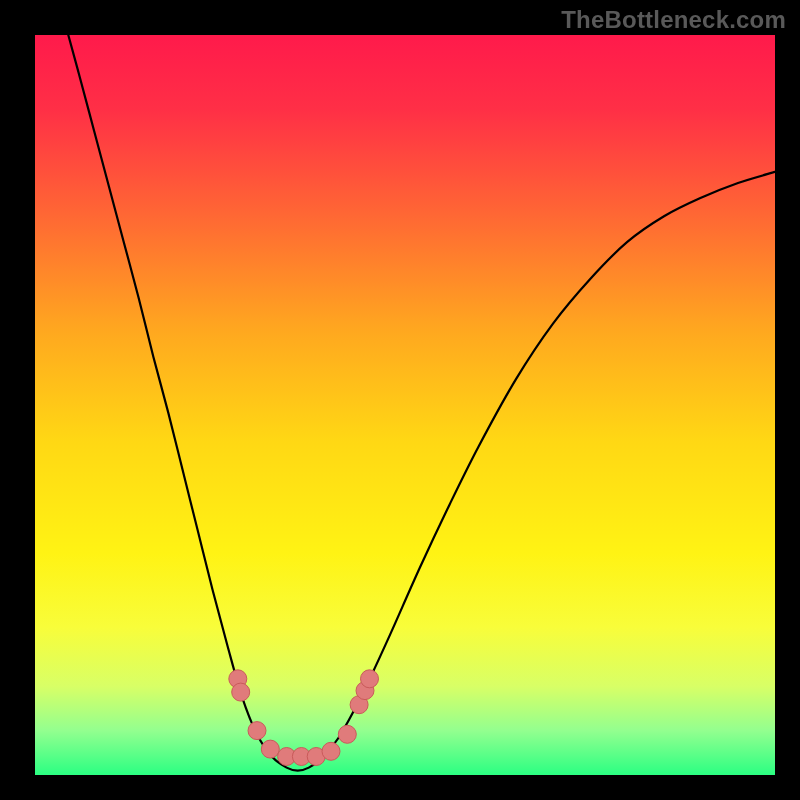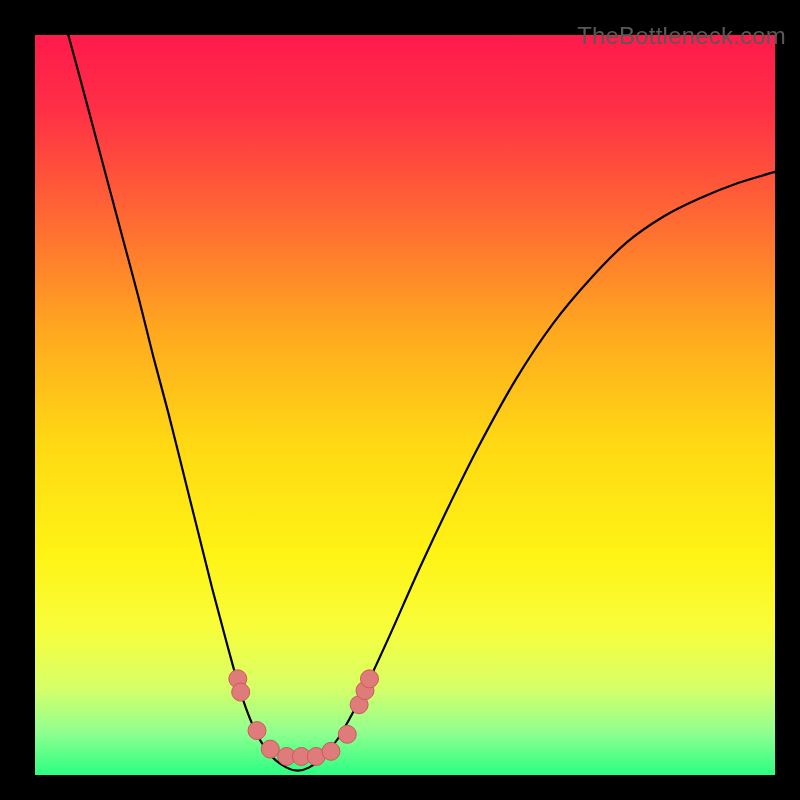--- a/index.html
+++ b/index.html
@@ -18,23 +18,22 @@
     height: 800px;
     background: #000;
   }
   .plot {
     position: absolute;
     box-sizing: border-box;
   }
   .watermark {
     position: absolute;
     font-family: Arial, Helvetica, sans-serif;
-    font-weight: 400;
+    font-weight: 700;
     letter-spacing: 0.2px;
-    margin-top: 16px;
   }
   svg { display: block; }
 </style>
 </head>
 <body>
 <div class="frame">
 
   <div id="plot" class="plot" style="left: 35px; top: 35px; width: 740px; height: 740px;">
     <svg id="plot-svg" xmlns="http://www.w3.org/2000/svg" width="740" height="740" viewBox="0 0 740 740">
         <defs>

